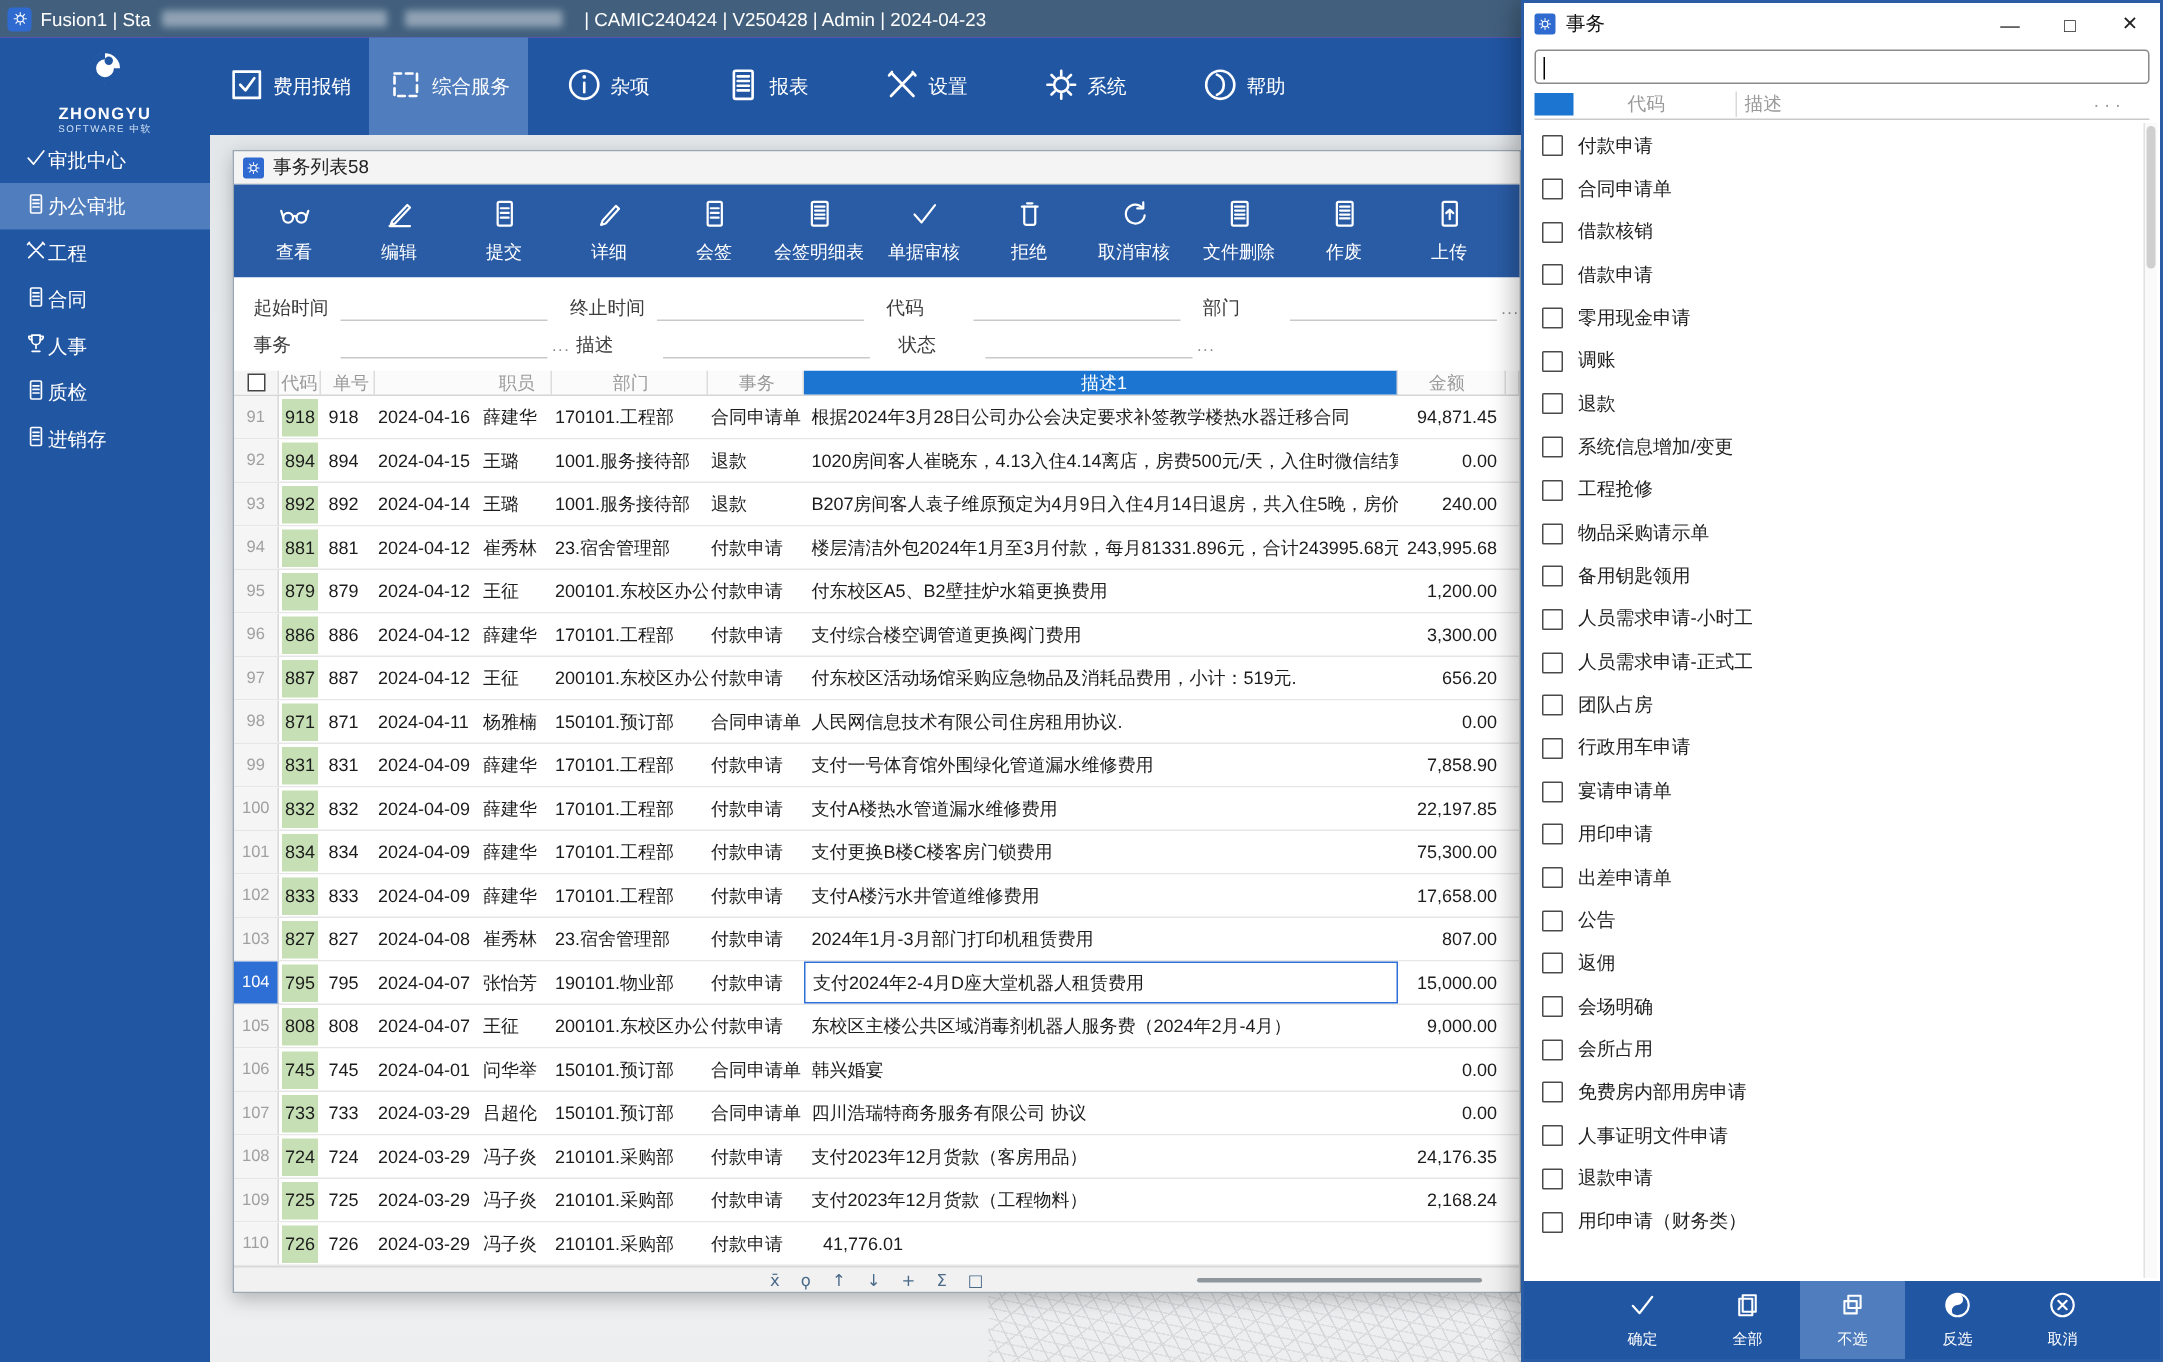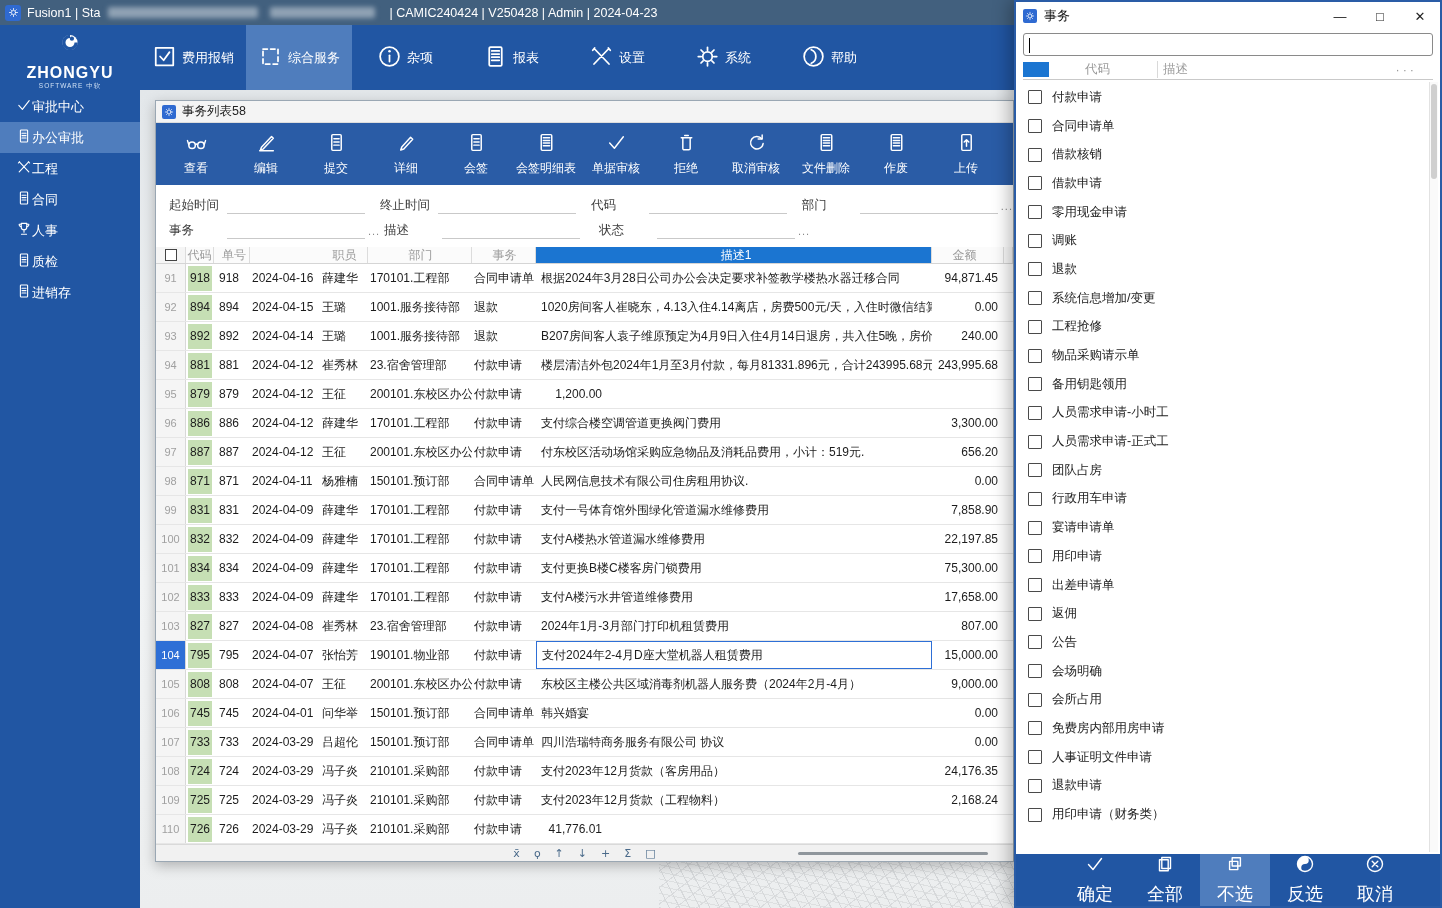--- a/index.html
+++ b/index.html
@@ -14,21 +14,21 @@
               align-items:center; justify-content:center; color:#fff; }
   .app-icon svg { width:11px; height:11px; }
   .redact { display:inline-block; height:11px; border-radius:2px; background:#90a2b4; filter:blur(2.5px); }
   .r1 { width:150px; margin:0 6px 0 2px; }
   .r2 { width:105px; margin-right:8px; }
 
   
   .sidebar { position:absolute; left:0; top:25px; width:140px; height:883px; background:#2156a3; color:#fff; }
   .logo { height:66px; display:flex; flex-direction:column; align-items:center; padding-top:8px; }
   .logo svg { width:36px; height:36px; }
-  .logo-t1 { font-size:16px; font-weight:bold; letter-spacing:1px; margin-top:12px; }
+  .logo-t1 { font-size:11px; font-weight:bold; letter-spacing:1px; margin-top:12px; }
   .logo-t2 { font-size:6.5px; color:#cfe0f4; letter-spacing:1px; }
   .side-item { height:31px; display:flex; align-items:center; padding-left:16px;
                font-size:13px; cursor:default; }
   .side-item.active { background:#4f7dbd; }
   .side-item svg { width:16px; height:16px; }
 
   
   .menubar { position:absolute; left:140px; top:25px; width:874px; height:65px; background:#2156a3;
              display:flex; color:#fff; }
   .menu-item { width:106px; height:65px; display:flex; flex-direction:row; align-items:center;
@@ -119,21 +119,21 @@
   .dlg-list { flex:1; overflow:hidden; padding-top:3px; }
   .dlg-item { height:28.7px; display:flex; align-items:center; gap:10px; padding-left:12px;
               font-size:12.5px; color:#222; }
   .cbx { width:14px; height:14px; border:1.5px solid #4a4a4a; border-radius:1px; background:#fff; flex:none; }
   .dlg-scroll { position:absolute; right:2px; top:80px; bottom:54px; width:9px; background:#fafafa;
                 border-left:1px solid #e2e2e2; }
   .dlg-scroll .thumb { position:absolute; top:2px; left:1px; width:6px; height:95px; background:#cfcfcf; border-radius:3px; }
   .dlg-footer { height:52px; background:#2156a3; display:flex; justify-content:flex-end;
                 padding-right:30px; color:#fff; }
   .f-btn { width:70px; display:flex; flex-direction:column; align-items:center; justify-content:center;
-           gap:3px; font-size:18px; }
+           gap:3px; font-size:10px; }
   .f-btn.active { background:#4f7dbd; }
   .f-btn svg { width:20px; height:20px; }
 </style>
 </head>
 <body>
 
 <div class="screen">
 
   <div class="titlebar">
     <span class="app-icon">
@@ -469,20 +469,21 @@
           <div class="g-row">
             <div class="gc c-rn">95</div>
             <div class="gc c-code">
               <div class="pill">879</div>
             </div>
             <div class="gc c-docno">879</div>
             <div class="gc c-date">2024-04-12</div>
             <div class="gc c-staff">王征</div>
             <div class="gc c-dept">200101.东校区办公室</div>
             <div class="gc c-type">付款申请</div>
+            <div class="gc c-desc">付东校区A5、B2壁挂炉水箱更换费用</div>
             <div class="gc c-amt">1,200.00</div>
             <div class="gc c-stub"></div>
           </div>
           <div class="g-row">
             <div class="gc c-rn">96</div>
             <div class="gc c-code">
               <div class="pill">886</div>
             </div>
             <div class="gc c-docno">886</div>
             <div class="gc c-date">2024-04-12</div>
@@ -796,25 +797,25 @@
         <div class="dlg-item">
           <div class="cbx"></div>
           <div>用印申请</div>
         </div>
         <div class="dlg-item">
           <div class="cbx"></div>
           <div>出差申请单</div>
         </div>
         <div class="dlg-item">
           <div class="cbx"></div>
+          <div>公告</div>
+        </div>
+        <div class="dlg-item">
+          <div class="cbx"></div>
           <div>返佣</div>
-        </div>
-        <div class="dlg-item">
-          <div class="cbx"></div>
-          <div>公告</div>
         </div>
         <div class="dlg-item">
           <div class="cbx"></div>
           <div>会场明确</div>
         </div>
         <div class="dlg-item">
           <div class="cbx"></div>
           <div>会所占用</div>
         </div>
         <div class="dlg-item">

